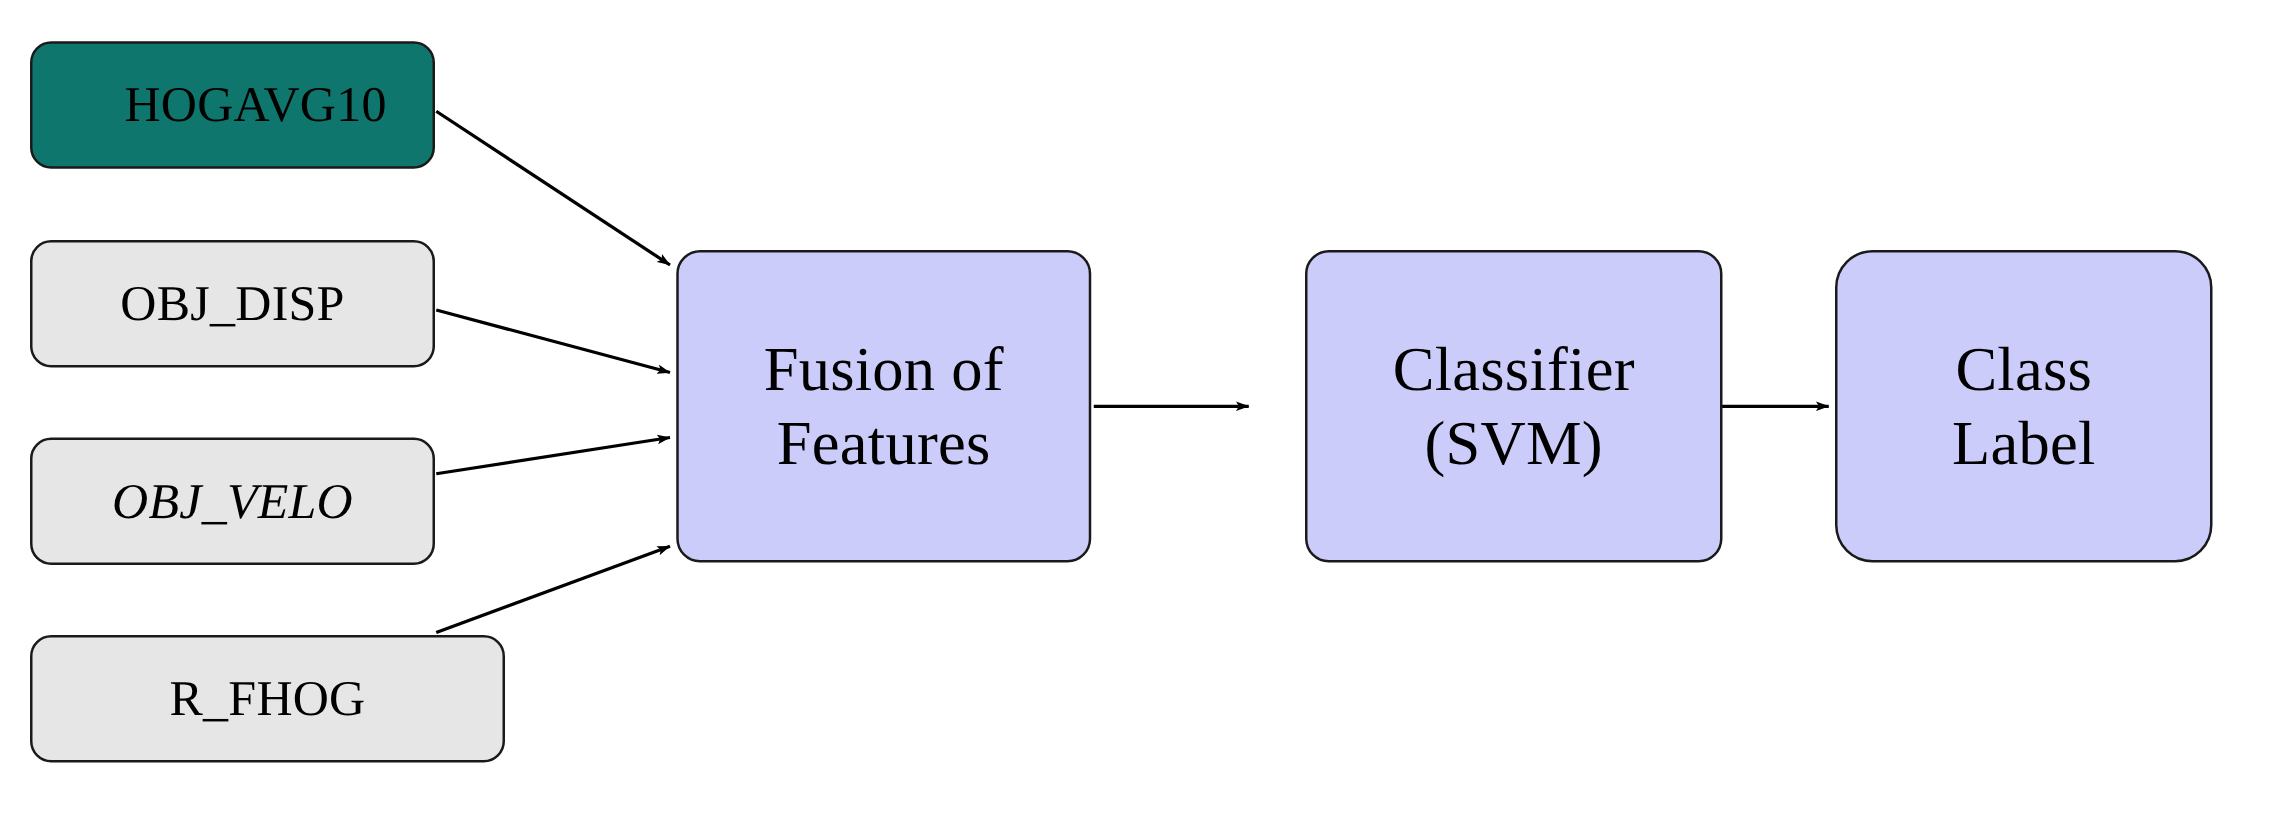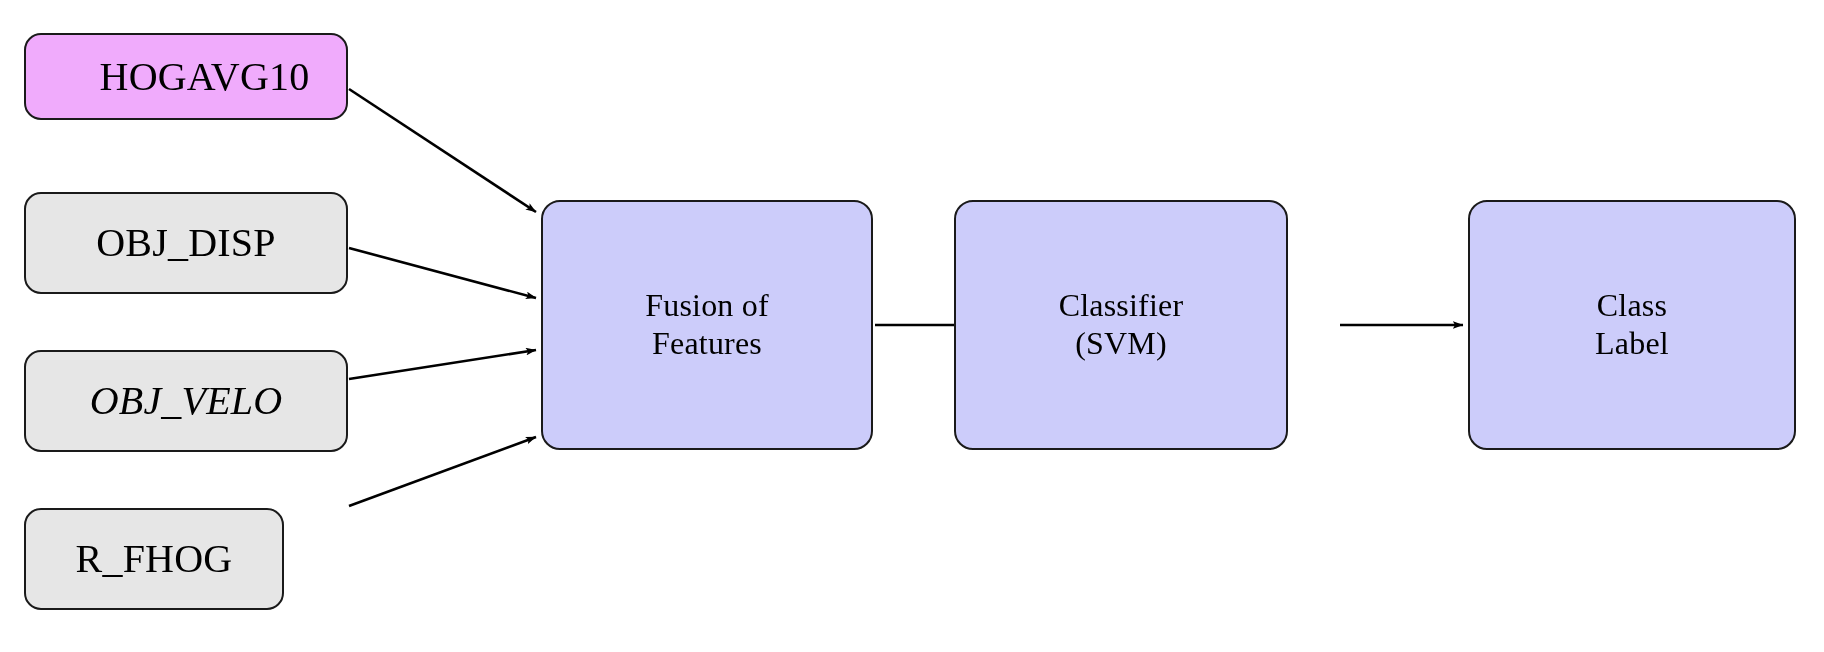--- a/index.html
+++ b/index.html
@@ -32,21 +32,21 @@
     white-space: pre-line;
     letter-spacing: 0.2px;
   }
   .node.feature {
     background: #e6e6e6;
     font-size: 40px;
     border-radius: 17px;
   }
   .node.stage {
     background: #ccccfa;
-    font-size: 32px;
+    font-size: 50px;
     border-radius: 19px;
   }
   #edge-layer {
     position: absolute;
     left: 0;
     top: 0;
     width: 1824px;
     height: 652px;
     pointer-events: none;
   }
@@ -65,25 +65,25 @@
     <g id="edges-group" stroke="#000000" stroke-width="2.6" fill="none">
         <line x1="349" y1="89" x2="536" y2="212" marker-end="url(#arrowhead)"></line>
         <line x1="349" y1="248" x2="536" y2="298" marker-end="url(#arrowhead)"></line>
         <line x1="349" y1="379" x2="536" y2="350" marker-end="url(#arrowhead)"></line>
         <line x1="349" y1="506" x2="536" y2="437" marker-end="url(#arrowhead)"></line>
         <line x1="875" y1="325" x2="999" y2="325" marker-end="url(#arrowhead)"></line>
         <line x1="1340" y1="325" x2="1463" y2="325" marker-end="url(#arrowhead)"></line>
       </g>
   </svg>
 
-  <div class="node feature" style="left: 24px; top: 33px; width: 324px; height: 87px; background: #f0abfc; border-color: rgb(26, 26, 26); color: rgb(0, 0, 0); padding-left: 37px;">HOGAVG10</div>
+  <div class="node feature" style="left: 24px; top: 33px; width: 324px; height: 102px; background: #0f766e; border-color: rgb(26, 26, 26); color: rgb(0, 0, 0); padding-left: 37px;">HOGAVG10</div>
   <div class="node feature" style="left: 24px; top: 192px; width: 324px; height: 102px; background: rgb(230, 230, 230); border-color: rgb(26, 26, 26); color: rgb(0, 0, 0); text-align: right;">OBJ_DISP</div>
   <div class="node feature" style="left: 24px; top: 350px; width: 324px; height: 102px; background: rgb(230, 230, 230); border-color: rgb(26, 26, 26); color: rgb(0, 0, 0); font-style: italic;">OBJ_VELO</div>
-  <div class="node feature" style="left: 24px; top: 508px; width: 260px; height: 102px; background: rgb(230, 230, 230); border-color: rgb(26, 26, 26); color: rgb(0, 0, 0);">R_FHOG</div>
+  <div class="node feature" style="left: 24px; top: 508px; width: 380px; height: 102px; background: rgb(230, 230, 230); border-color: rgb(26, 26, 26); color: rgb(0, 0, 0);">R_FHOG</div>
 
   <div class="node stage" style="left: 541px; top: 200px; width: 332px; height: 250px; background: rgb(204, 204, 250); border-color: rgb(26, 26, 26); color: rgb(0, 0, 0);">Fusion of
 Features</div>
-  <div class="node stage" style="left: 954px; top: 200px; width: 334px; height: 250px; background: rgb(204, 204, 250); border-color: rgb(26, 26, 26); color: rgb(0, 0, 0);">Classifier
+  <div class="node stage" style="left: 1044px; top: 200px; width: 334px; height: 250px; background: rgb(204, 204, 250); border-color: rgb(26, 26, 26); color: rgb(0, 0, 0);">Classifier
 (SVM)</div>
-  <div class="node stage" style="left: 1468px; top: 200px; width: 328px; height: 250px; background: rgb(204, 204, 250); border-color: rgb(26, 26, 26); color: rgb(0, 0, 0);">Class
+  <div class="node stage" style="left: 1468px; top: 200px; width: 302px; height: 250px; background: rgb(204, 204, 250); border-color: rgb(26, 26, 26); color: rgb(0, 0, 0); border-radius: 30px;">Class
 Label</div>
 
 </div>
 
 </body></html>

